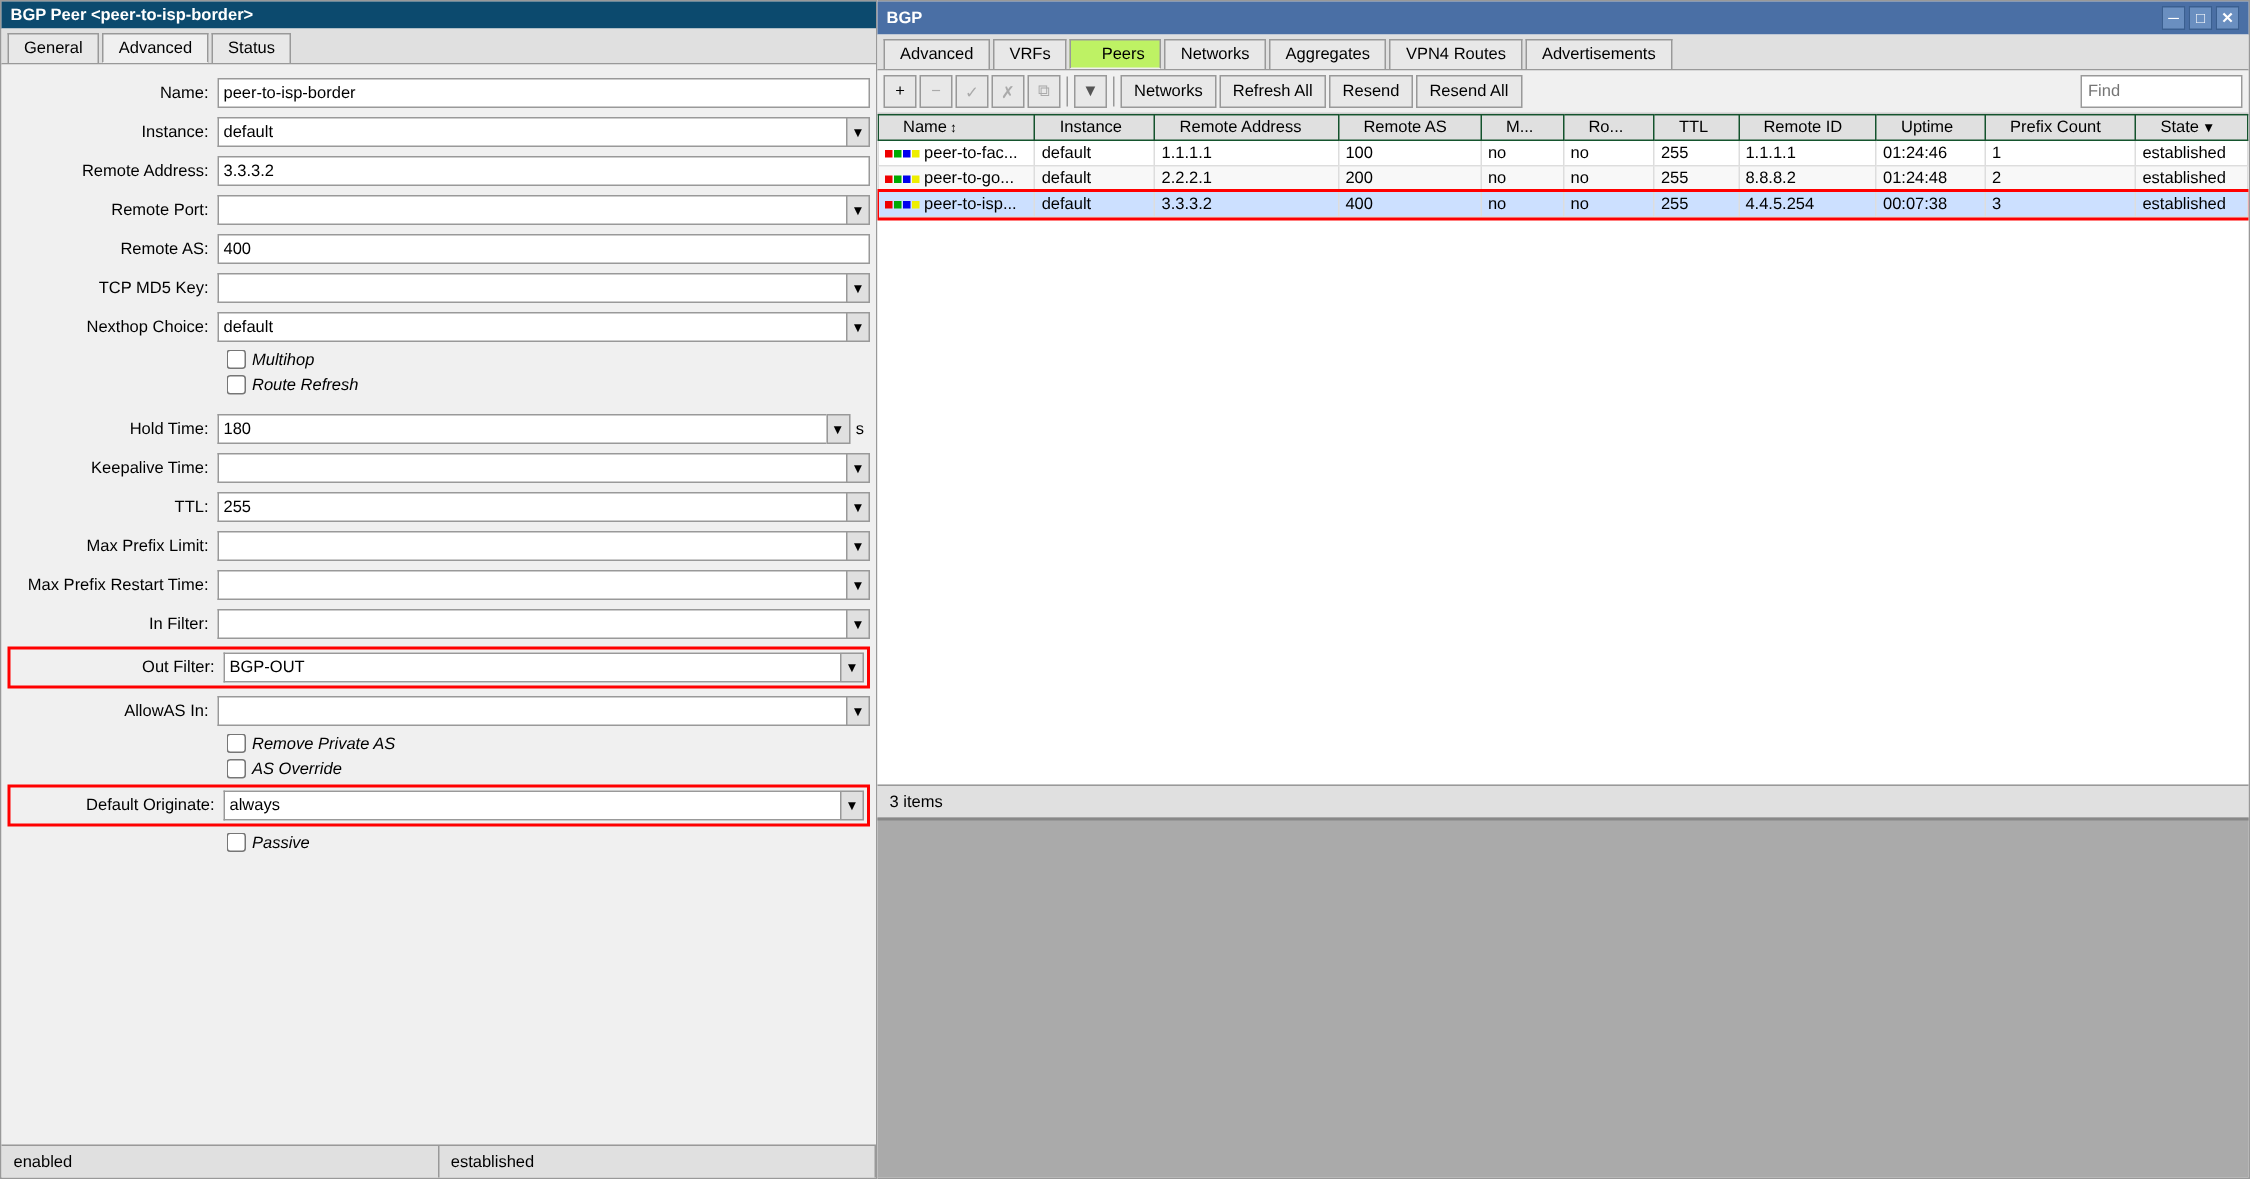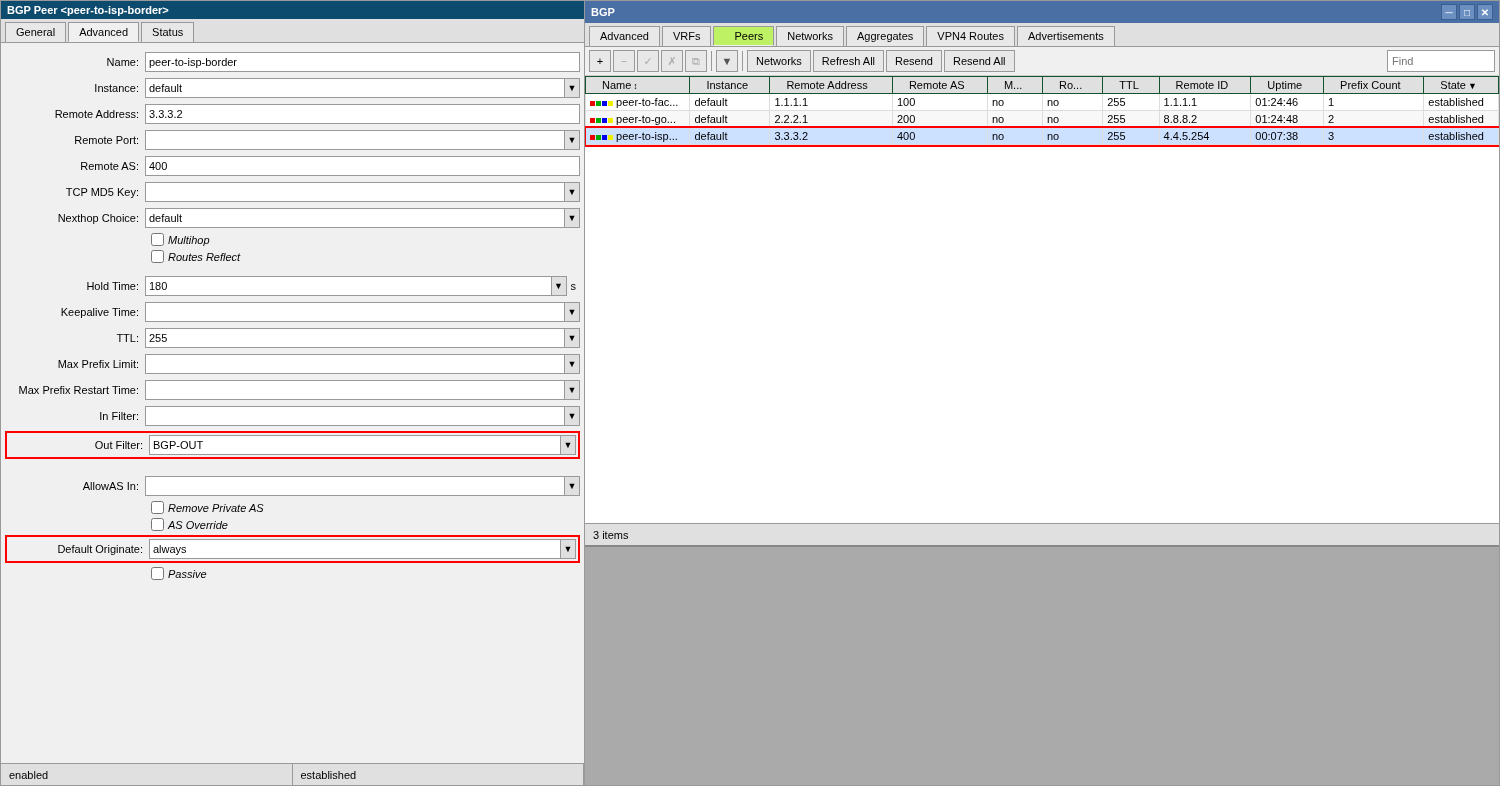--- a/index.html
+++ b/index.html
@@ -15,21 +15,21 @@
     .form-row { display: flex; align-items: center; margin-bottom: 4px; min-height: 22px; }
     .form-label { text-align: right; width: 140px; min-width: 140px; padding-right: 6px; font-size: 11px; color: #000; }
     .form-control { flex: 1; height: 20px; border: 1px solid #999; background: white; padding: 1px 3px; font-size: 11px; }
     .form-control-with-btn { display: flex; flex: 1; }
     .form-control-with-btn input { flex: 1; height: 20px; border: 1px solid #999; background: white; padding: 1px 3px; font-size: 11px; border-right: none; }
     .dropdown-btn { width: 16px; height: 20px; border: 1px solid #999; background: #e0e0e0; cursor: pointer; display: flex; align-items: center; justify-content: center; font-size: 9px; }
     .checkbox-row { display: flex; align-items: center; margin-bottom: 4px; padding-left: 146px; }
     .checkbox-row input { margin-right: 4px; }
     .checkbox-row label { font-size: 11px; font-style: italic; }
     .form-section-gap { height: 8px; }
-    .highlighted-row { border: 2px solid red; padding: 2px; margin-bottom: 16px; }
+    .highlighted-row { border: 2px solid red; padding: 2px; margin-bottom: 4px; }
     .left-status-bar { display: flex; border-top: 1px solid #999; background: #e0e0e0; height: 22px; }
     .status-item { padding: 2px 8px; font-size: 11px; border-right: 1px solid #999; display: flex; align-items: center; flex: 1; }
 
     
     .right-panel { flex: 1; height: 786px; display: flex; flex-direction: column; border: 1px solid #999; border-left: none; background: #f0f0f0; }
     .right-panel-title { background: #4a6fa5; color: white; padding: 3px 6px; font-size: 11px; font-weight: bold; display: flex; align-items: center; justify-content: space-between; height: 22px; }
     .right-panel-title-btns { display: flex; gap: 2px; }
     .title-btn { background: #6a8fc0; border: 1px solid #3a5f90; color: white; width: 16px; height: 16px; font-size: 10px; cursor: pointer; display: flex; align-items: center; justify-content: center; }
     .right-panel-tabs { display: flex; background: #e0e0e0; border-bottom: 1px solid #999; padding: 3px 4px 0; gap: 2px; }
     .right-tab { padding: 3px 10px; border: 1px solid #999; border-bottom: none; background: #e8e8e8; cursor: pointer; font-size: 11px; }
@@ -116,21 +116,21 @@
       </div>
     </div>
 
     <div class="checkbox-row">
       <input type="checkbox" id="multihop" style="">
       <label for="multihop">Multihop</label>
     </div>
 
     <div class="checkbox-row">
       <input type="checkbox" id="routereflect" style="">
-      <label for="routereflect">Routes Reflect</label>
+      <label for="routereflect">Route Refresh</label>
     </div>
     <div class="form-section-gap"></div>
 
     <div class="form-row">
       <div class="form-label">Hold Time:</div>
       <div class="form-control-with-btn" style="flex:1;">
         <input type="text" style="flex: 1 1 0%;" value="180">
         <div class="dropdown-btn">▼</div>
         <span style="padding: 0 4px; font-size:11px; display:flex; align-items:center;">s</span>
       </div>

